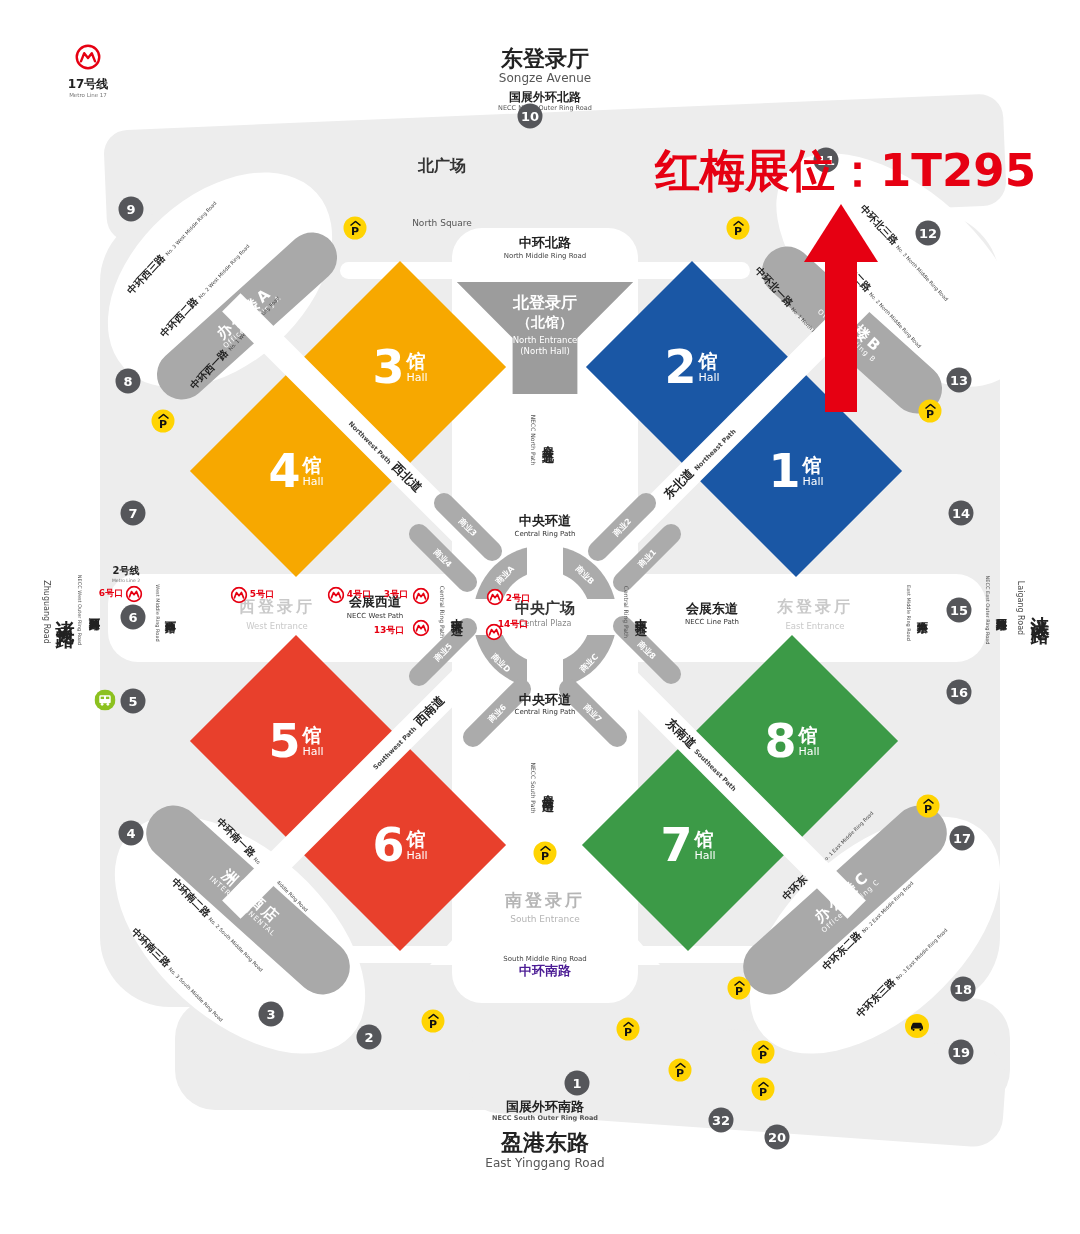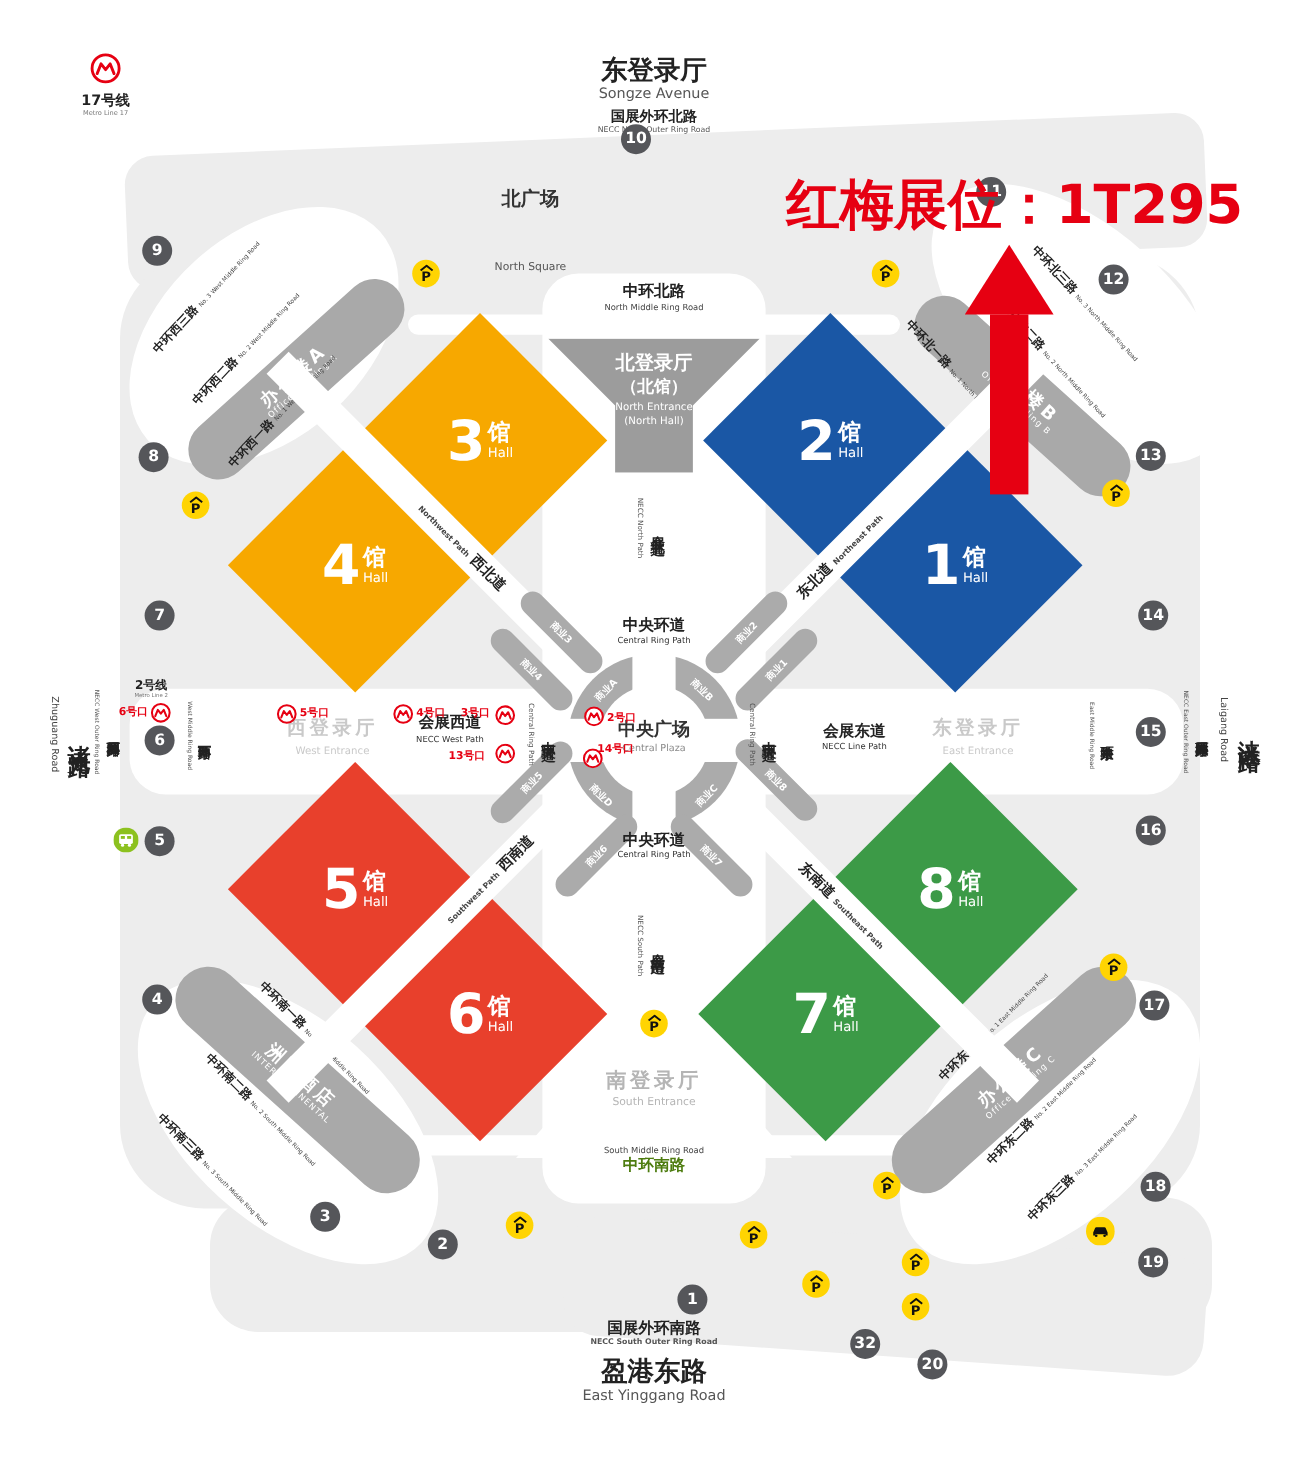--- a/index.html
+++ b/index.html
@@ -326,21 +326,21 @@
 
   <div class="t" style="left:545px;top:59px;font-size:22px;font-weight:bold;color:#222;">东登录厅</div>
   <div class="t" style="left:545px;top:78px;font-size:12px;color:#555;">Songze Avenue</div>
   <div class="t" style="left:545px;top:97px;font-size:12px;font-weight:bold;color:#222;">国展外环北路</div>
   <div class="t" style="left:545px;top:108px;font-size:6.5px;color:#555;">NECC North Outer Ring Road</div>
   <div class="t" style="left:442px;top:166px;font-size:16px;font-weight:bold;color:#333;text-align:right;">北广场</div>
   <div class="t" style="left:442px;top:183px;font-size:9px;color:#555;margin-top:40px;">North Square</div>
 
   <div class="t" style="left:545px;top:243px;font-size:13px;font-weight:bold;color:#222;">中环北路</div>
   <div class="t" style="left:545px;top:256px;font-size:7px;color:#444;">North Middle Ring Road</div>
-  <div class="t" style="left:545px;top:971px;font-size:13px;font-weight:bold;color:#4d7c0f;">中环南路</div>
+  <div class="t" style="left:545px;top:971px;font-size:13px;font-weight:bold;color:#4c1d95;">中环南路</div>
   <div class="t" style="left:545px;top:959px;font-size:7px;color:#444;">South Middle Ring Road</div>
 
   <div class="t" style="left:545px;top:1107px;font-size:13px;font-weight:bold;color:#222;">国展外环南路</div>
   <div class="t" style="left:545px;top:1118px;font-size:6.5px;color:#555;font-weight:bold;">NECC South Outer Ring Road</div>
   <div class="t" style="left:545px;top:1143px;font-size:22px;font-weight:bold;color:#222;">盈港东路</div>
   <div class="t" style="left:545px;top:1163px;font-size:12px;color:#555;">East Yinggang Road</div>
 
   <div class="t v-en" style="left:46px;top:612px;font-size:8px;color:#444;">Zhuguang Road</div>
   <div class="t v-cn" style="left:66px;top:612px;font-size:19px;font-weight:bold;color:#222;letter-spacing:5px;">诸光路</div>
   <div class="t v-en" style="left:80px;top:610px;font-size:5px;color:#555;">NECC West Outer Ring Road</div>

